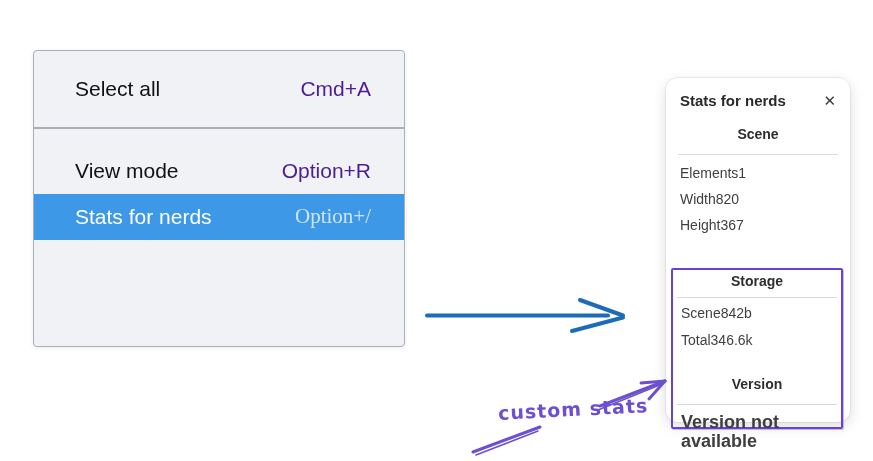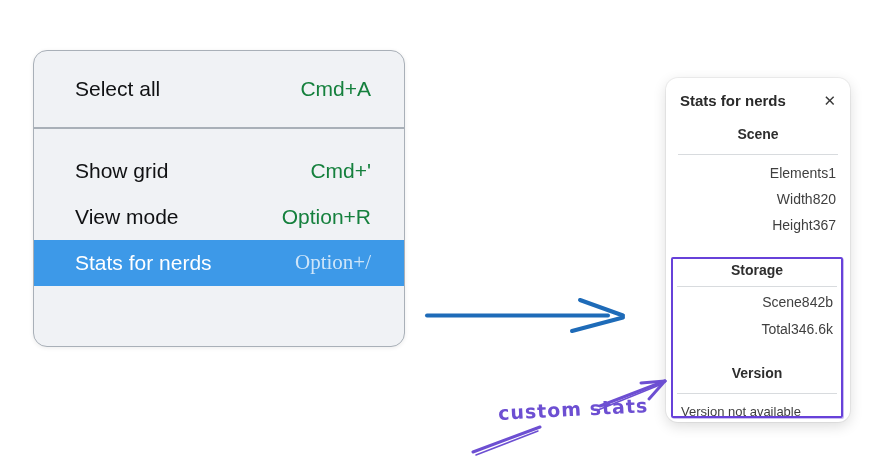--- a/index.html
+++ b/index.html
@@ -4,32 +4,32 @@
 <style>
   * { margin: 0; padding: 0; box-sizing: border-box; }
   html, body { width: 873px; height: 461px; background: #ffffff; overflow: hidden; }
   body { font-family: "Liberation Sans", sans-serif; position: relative; }
 
   .stage { position: absolute; inset: 0; }
 
   
   .menu {
     position: absolute; left: 33px; top: 50px; width: 372px; height: 297px;
-    background: #f0f2f5; border: 1.5px solid #a9b0b8; border-radius: 14px;
+    background: #f0f2f5; border: 1.5px solid #a9b0b8; border-radius: 4px;
     box-shadow: 0 1px 4px rgba(0,0,0,0.08);
     overflow: hidden; font-size: 21px; color: #101113;
   }
   .menu-row {
     display: flex; justify-content: space-between; align-items: center;
     height: 46px; padding: 0 33px 0 41px; cursor: default;
   }
   .menu-row.first { height: 76px; }
   .menu-divider { height: 1.5px; background: #a9b0b8; }
   .menu-gap { height: 19px; }
-  .mshortcut { color: #15803d; }
+  .mshortcut { color: #4c1d95; }
   .menu-row.selected { background: #3d99e8; color: #ffffff; }
   .menu-row.selected .mshortcut { color: rgba(255,255,255,0.75); font-family: Liberation Serif, serif; }
 
   
   .blue-arrow { position: absolute; left: 420px; top: 296px; width: 210px; height: 40px; }
 
   
   .panel {
     position: absolute; left: 666px; top: 78px; width: 184px; height: 344px;
     background: #ffffff; border-radius: 12px;
@@ -38,35 +38,35 @@
   }
   .panel-header {
     display: flex; justify-content: space-between; align-items: center;
     padding: 14px 14px 0 14px;
   }
   .panel-title { font-weight: bold; font-size: 15px; color: #2a2a2a; }
   .panel-close { font-size: 15px; color: #3a3a3a; cursor: pointer; line-height: 1; }
   .sec-heading { text-align: center; font-weight: bold; font-size: 14px; color: #2e2e2e; }
   .sec-heading.scene { margin-top: 17px; }
   .sec-divider { height: 1px; background: #d8dbde; margin: 12px 12px 5px 12px; }
-  .stat-row { display: flex; justify-content: flex-end; padding: 3px 14px; line-height: 20px; }
+  .stat-row { display: flex; justify-content: flex-start; padding: 3px 14px; line-height: 20px; }
   .stat-label { color: #3f3f3f; }
   .stat-value { color: #3f3f3f; }
 
   
   .custom-box {
-    position: absolute; left: 5px; top: 179px; width: 172px; height: 161px;
+    position: absolute; left: 5px; top: 190px; width: 172px; height: 161px;
     border: 2px solid #6741d9; border-radius: 2px; padding-top: 3px;
     box-shadow: 1px 1px 0 rgba(103,65,217,0.35);
   }
   .custom-box .stat-row { padding: 4px 8px; line-height: 19px; }
   .custom-box .sec-divider { margin: 8px 4px 2px 4px; }
   .custom-box .sec-heading.version { margin-top: 22px; }
   .custom-box .version-divider { margin-top: 12px; }
-  .version-note { padding: 6px 8px 0 8px; font-size: 13px; line-height: 19px; color: #3f3f3f; }
+  .version-note { padding: 6px 8px 0 8px; font-size: 18px; line-height: 19px; color: #3f3f3f; font-weight: bold; }
 
   
   .annotation-text {
     position: absolute; left: 498px; top: 398px;
     font-family: "DejaVu Sans", sans-serif; font-size: 19px; font-weight: bold;
     color: #6d4fd2; letter-spacing: 1px; transform: rotate(-3deg); white-space: nowrap;
   }
   .purple-arrow { position: absolute; left: 455px; top: 365px; width: 225px; height: 95px; }
 </style>
 </head>
@@ -74,24 +74,20 @@
 
 <div class="stage">
 
   <div class="menu">
     <div class="menu-row first">
       <span>Select all</span>
       <span class="mshortcut">Cmd+A</span>
     </div>
     <div class="menu-divider"></div>
     <div class="menu-gap"></div>
-    <div class="menu-row">
-      <span>Show grid</span>
-      <span class="mshortcut">Cmd+'</span>
-    </div>
     <div class="menu-row">
       <span>View mode</span>
       <span class="mshortcut">Option+R</span>
     </div>
     <div class="menu-row selected">
       <span>Stats for nerds</span>
       <span class="mshortcut">Option+/</span>
     </div>
   </div>
 

